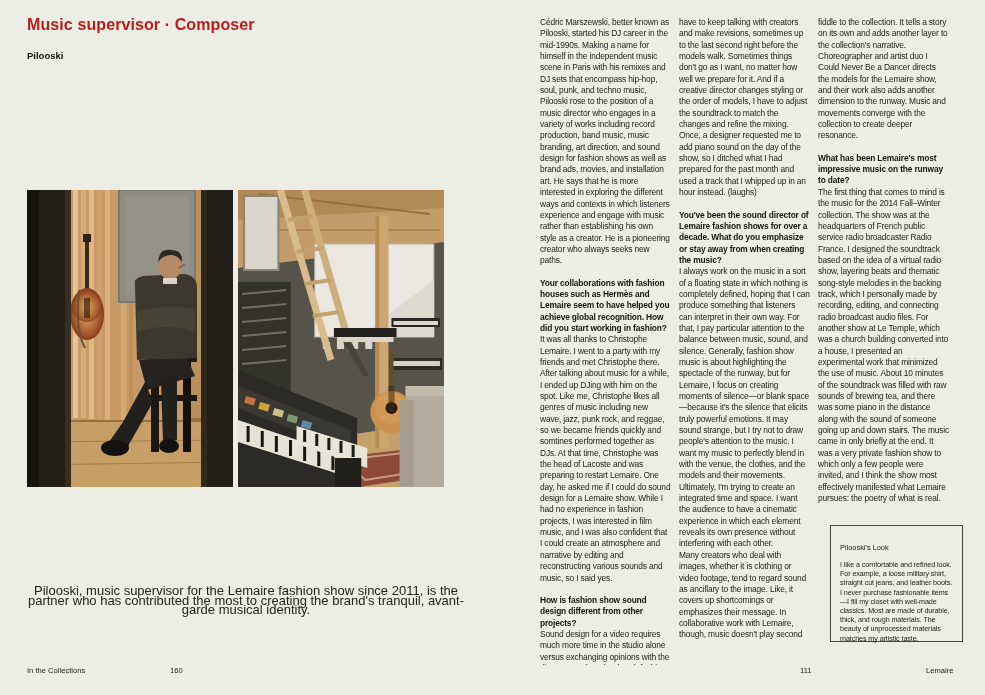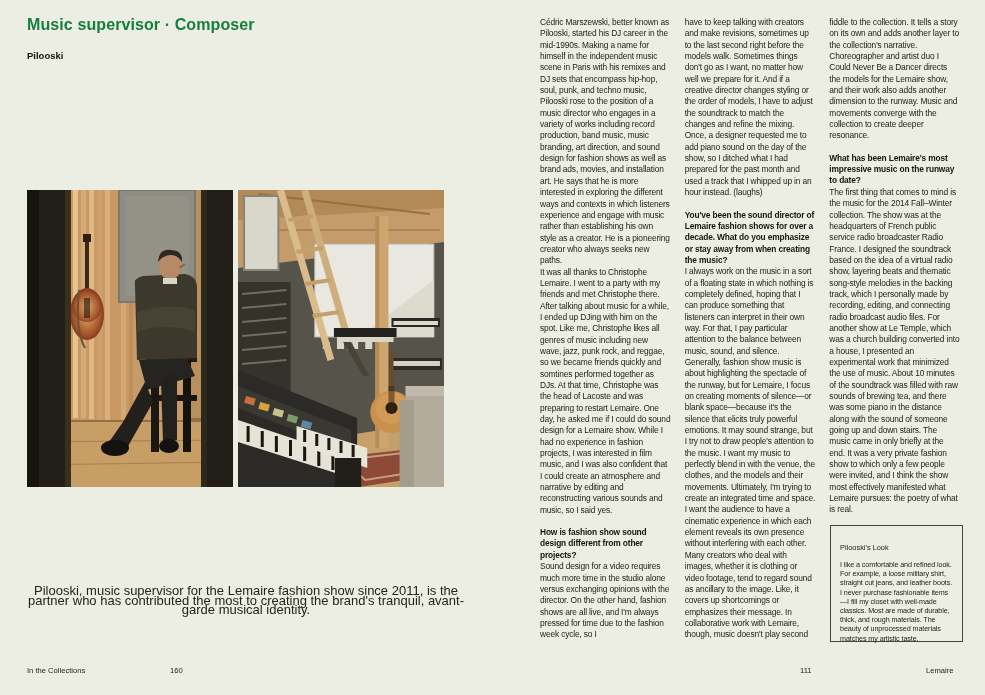--- a/index.html
+++ b/index.html
@@ -6,39 +6,39 @@
   html,body { width:985px; height:695px; }
   body {
     position:relative;
     background:#edeee3;
     font-family:"Liberation Sans", sans-serif;
     color:#1d1d1b;
     overflow:hidden;
   }
   .page-title {
     position:absolute; left:27px; top:16px;
-    font-size:16px; font-weight:bold; letter-spacing:0.1px; color:#15803d;
+    font-size:16px; font-weight:bold; letter-spacing:0.1px; color:#b91c1c;
   }
   .page-subtitle {
     position:absolute; left:27px; top:50px;
     font-size:9.5px; font-weight:bold; color:#141412;
   }
   .photo-strip {
     position:absolute; left:27px; top:190px;
     display:flex; gap:5px;
   }
   .photo { width:206px; height:297px; overflow:hidden; }
   .photo svg { display:block; width:100%; height:100%; }
   .photo-caption {
     position:absolute; left:27px; top:586px; width:438px;
     font-size:13px; line-height:9.6px; color:#23231f;text-align:center;
   }
   .columns {
     position:absolute; left:540px; top:17px; width:420px; height:648px;
-    display:flex; gap:14px; overflow:hidden;
+    display:flex; gap:8px; overflow:hidden;
   }
   .col { width:131px; height:100%; overflow:hidden; }
   .col p {
     font-size:8.4px; line-height:11.35px; letter-spacing:-0.15px;
     color:#222220; margin:0;
   }
   .col p.bold { font-weight:bold; margin-top:11px; color:#16160f; }
   .col p:first-child { margin-top:0; }
   .look-box {
     position:absolute; left:830px; top:525px; width:133px; height:117px;
@@ -233,20 +233,21 @@
       <rect x="96" y="268" width="26" height="29" fill="#201f1a"></rect>
     </svg>
   </div>
 </div>
 
 <div class="photo-caption">Pilooski, music supervisor for the Lemaire fashion show since 2011, is the partner who has contributed the most to creating the brand's tranquil, avant-garde musical identity.</div>
 
 <div class="columns">
   <div class="col">
       <p class="normal">Cédric Marszewski, better known as Pilooski, started his DJ career in the mid-1990s. Making a name for himself in the independent music scene in Paris with his remixes and DJ sets that encompass hip-hop, soul, punk, and techno music, Pilooski rose to the position of a music director who engages in a variety of works including record production, band music, music branding, art direction, and sound design for fashion shows as well as brand ads, movies, and installation art. He says that he is more interested in exploring the different ways and contexts in which listeners experience and engage with music rather than establishing his own style as a creator. He is a pioneering creator who always seeks new paths.</p>
+      <p class="bold">Your collaborations with fashion houses such as Hermès and Lemaire seem to have helped you achieve global recognition. How did you start working in fashion?</p>
       <p class="answer">It was all thanks to Christophe Lemaire. I went to a party with my friends and met Christophe there. After talking about music for a while, I ended up DJing with him on the spot. Like me, Christophe likes all genres of music including new wave, jazz, punk rock, and reggae, so we became friends quickly and somtines performed together as DJs. At that time, Christophe was the head of Lacoste and was preparing to restart Lemaire. One day, he asked me if I could do sound design for a Lemaire show. While I had no experience in fashion projects, I was interested in film music, and I was also confident that I could create an atmosphere and narrative by editing and reconstructing various sounds and music, so I said yes.</p>
       <p class="bold">How is fashion show sound design different from other projects?</p>
       <p class="answer">Sound design for a video requires much more time in the studio alone versus exchanging opinions with the director. On the other hand, fashion shows are all live, and I'm always pressed for time due to the fashion week cycle, so I</p>
     </div>
   <div class="col">
       <p class="normal">have to keep talking with creators and make revisions, sometimes up to the last second right before the models walk. Sometimes things don't go as I want, no matter how well we prepare for it. And if a creative director changes styling or the order of models, I have to adjust the soundtrack to match the changes and refine the mixing. Once, a designer requested me to add piano sound on the day of the show, so I ditched what I had prepared for the past month and used a track that I whipped up in an hour instead. (laughs)</p>
       <p class="bold">You've been the sound director of Lemaire fashion shows for over a decade. What do you emphasize or stay away from when creating the music?</p>
       <p class="answer">I always work on the music in a sort of a floating state in which nothing is completely defined, hoping that I can produce something that listeners can interpret in their own way. For that, I pay particular attention to the balance between music, sound, and silence. Generally, fashion show music is about highlighting the spectacle of the runway, but for Lemaire, I focus on creating moments of silence—or blank space—because it's the silence that elicits truly powerful emotions. It may sound strange, but I try not to draw people's attention to the music. I want my music to perfectly blend in with the venue, the clothes, and the models and their movements. Ultimately, I'm trying to create an integrated time and space. I want the audience to have a cinematic experience in which each element reveals its own presence without interfering with each other.</p>
       <p class="answer">Many creators who deal with images, whether it is clothing or video footage, tend to regard sound as ancillary to the image. Like, it covers up shortcomings or emphasizes their message. In collaborative work with Lemaire, though, music doesn't play second</p>
     </div>

